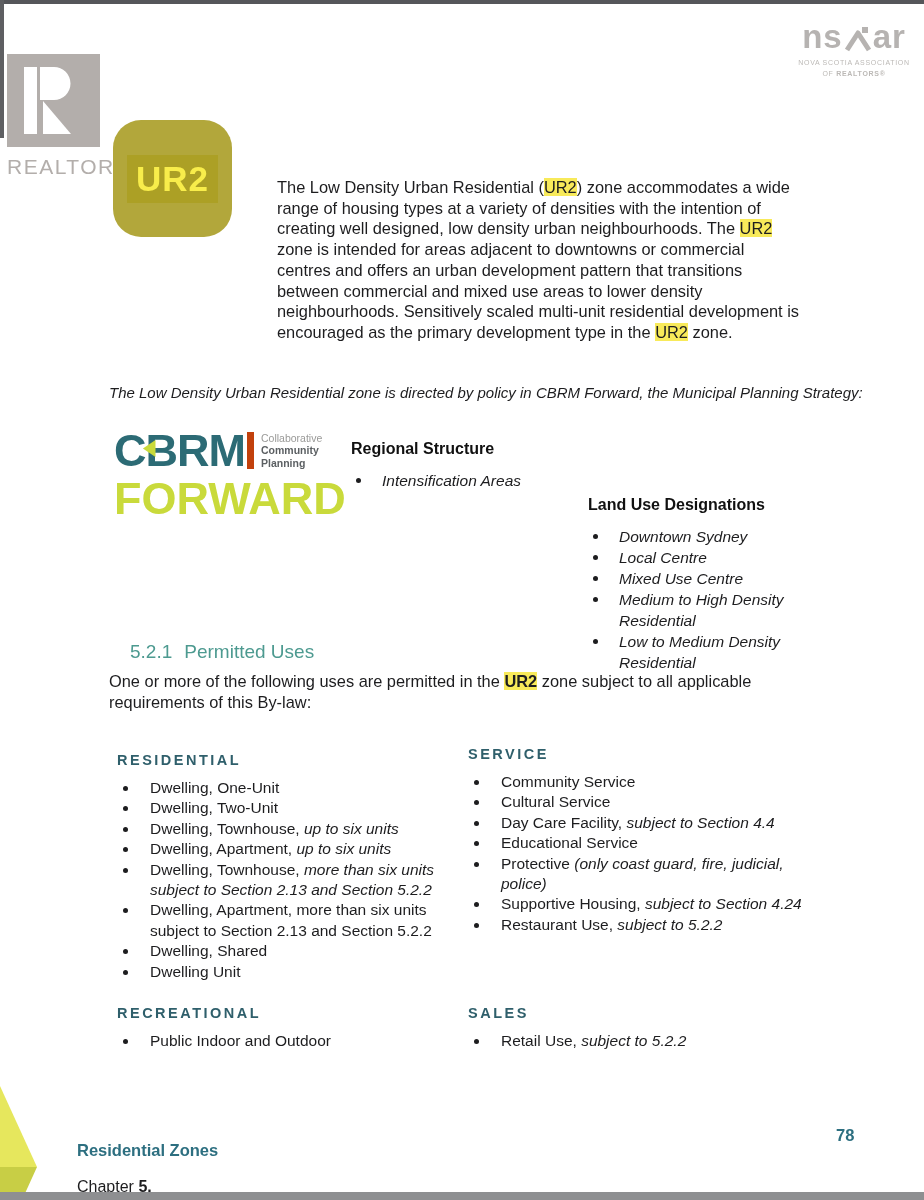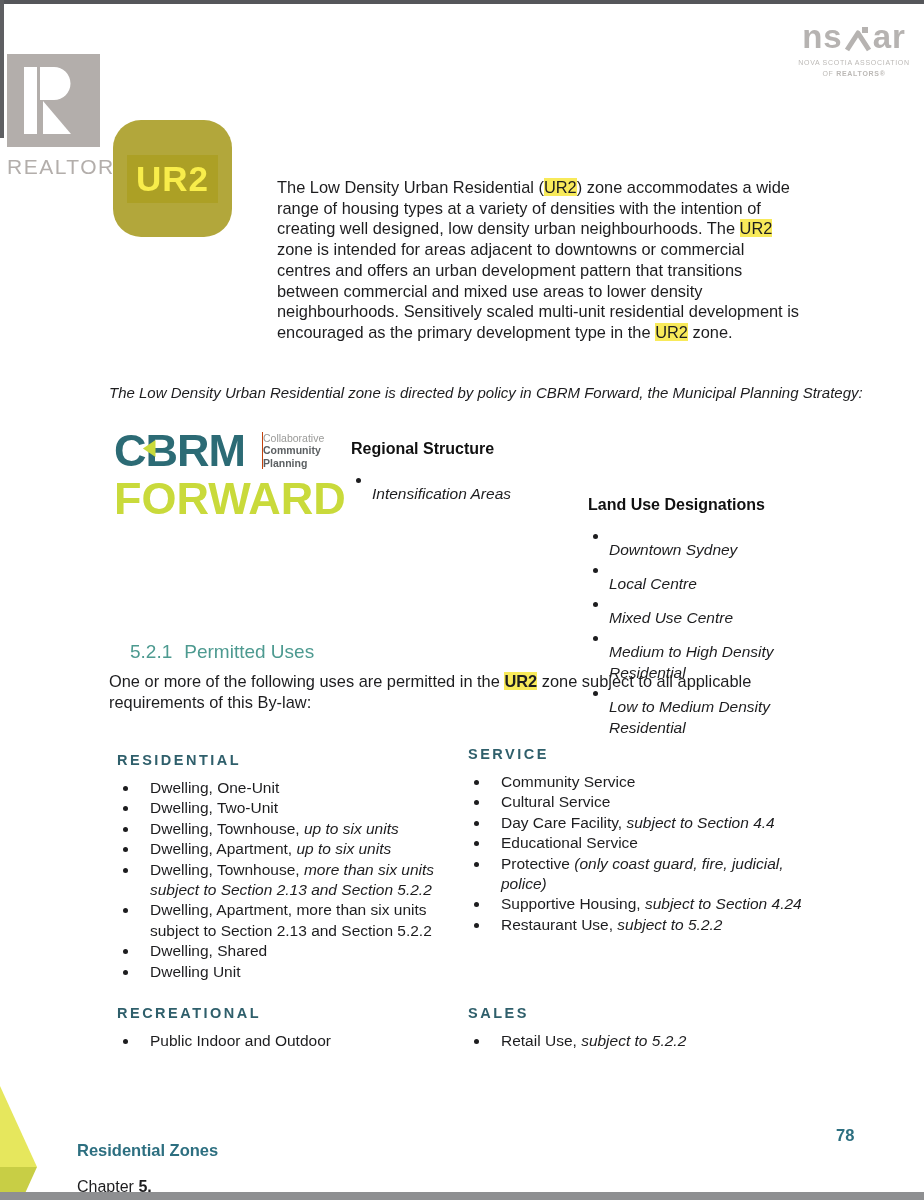--- a/index.html
+++ b/index.html
@@ -39,31 +39,31 @@
   .seg-b{font-weight:bold;}
   .policy{position:absolute;left:109px;top:384px;font-size:15px;font-style:italic;}
 
   
   .cbrm{position:absolute;left:114px;top:428px;}
   .cbrm-top{display:flex;align-items:center;}
   .cbrm-word{font-size:45px;font-weight:800;color:#2c6b75;line-height:1;letter-spacing:-1px;}
   .cbrm-b{position:relative;display:inline-block;}
   .cbrm-b::after{content:"";position:absolute;left:-4px;top:12px;width:14px;height:17px;
                  background:#c9da3b;clip-path:polygon(100% 0,10% 50%,100% 100%);}
-  .cbrm-tag{margin-left:17px;border-left:1px solid #c2410c;font-size:10.5px;
+  .cbrm-tag{margin-left:2px;padding-left:7px;border-left:7px solid #c2410c;font-size:10.5px;
             color:#9a9a98;line-height:1.2;}
   .cbrm-tag .b{font-weight:bold;color:#5c6063;}
   .cbrm-forward{font-size:45px;font-weight:800;color:#c9da3b;line-height:1;margin-top:3px;}
 
   
   .regional{position:absolute;left:351px;top:440px;width:215px;}
   .landuse{position:absolute;left:588px;top:448px;width:212px;margin-top:48px;}
   .col-head{font-weight:bold;font-size:16px;color:#111;margin-bottom:12px;}
   .italic-list .bullet-text{font-style:italic;}
-  .policy-list .bullet-row{font-size:15.5px;line-height:21px;flex-direction:column;}
+  .policy-list .bullet-row{font-size:15.5px;line-height:21px;}
   .policy-list .dot{margin-left:5px;}
   .policy-list .bullet-text{margin-left:21px;}
 
   
   .bullet-row{display:flex;align-items:flex-start;}
   .dot{flex:0 0 auto;width:5px;height:5px;border-radius:50%;background:#1d1d1f;margin-top:8px;}
   .bullet-text{flex:1;}
 
   
   .sec-head{position:absolute;left:130px;top:641px;font-size:19px;color:#4d9a90;

